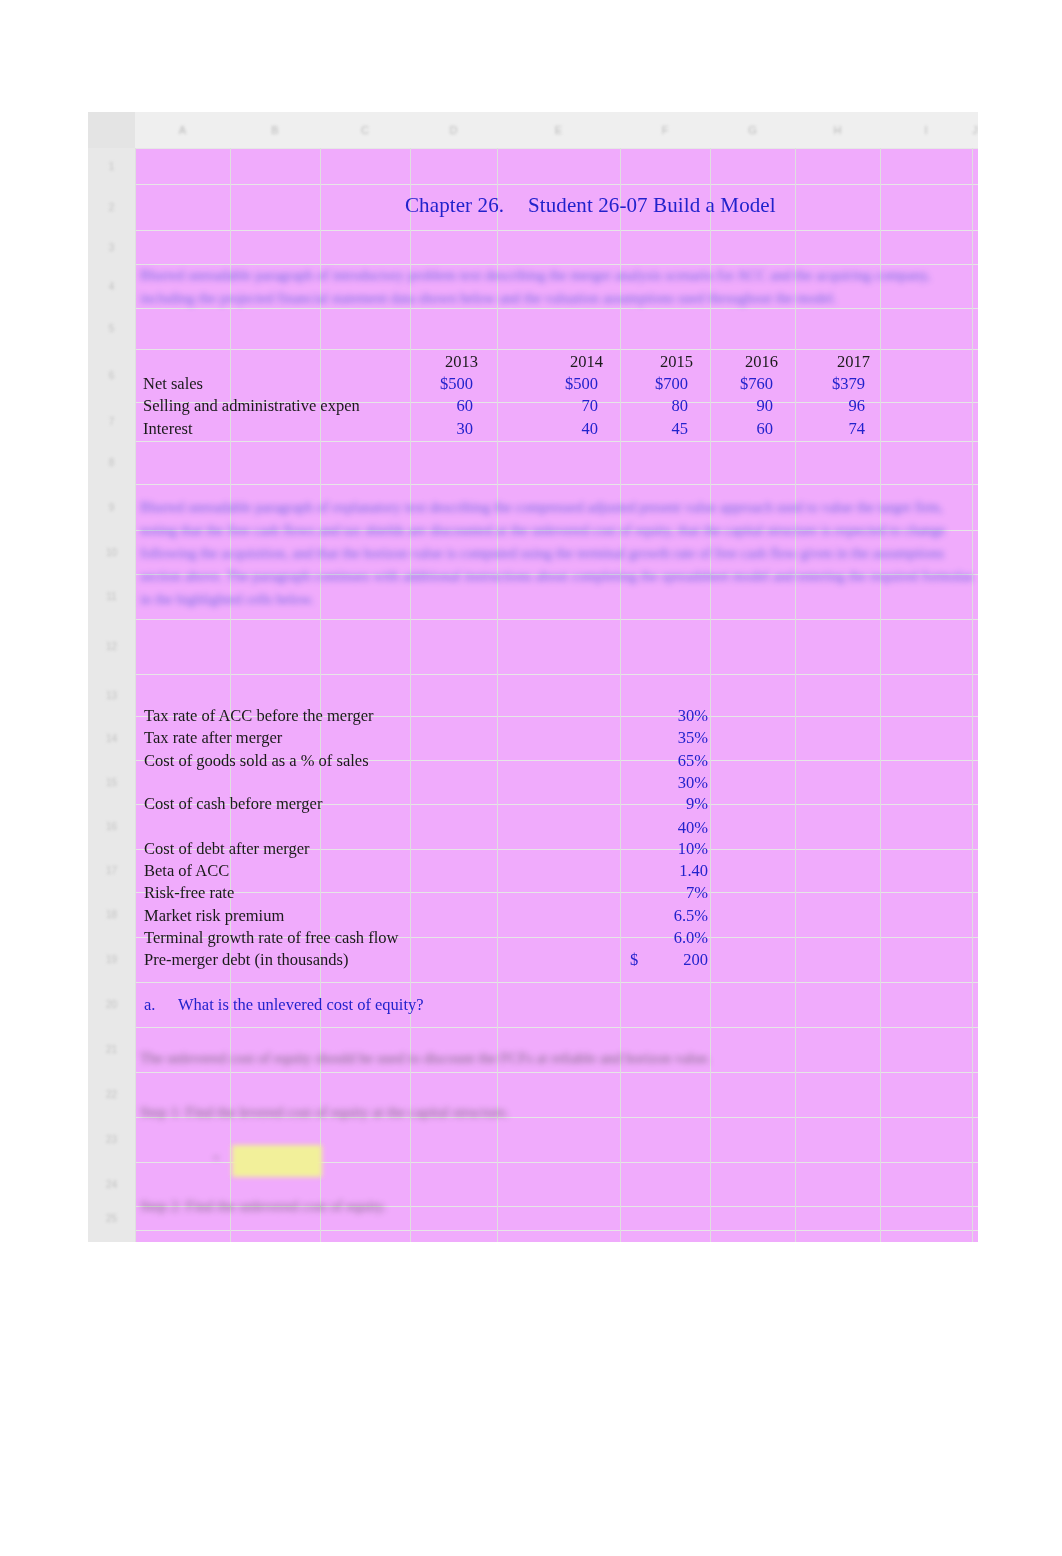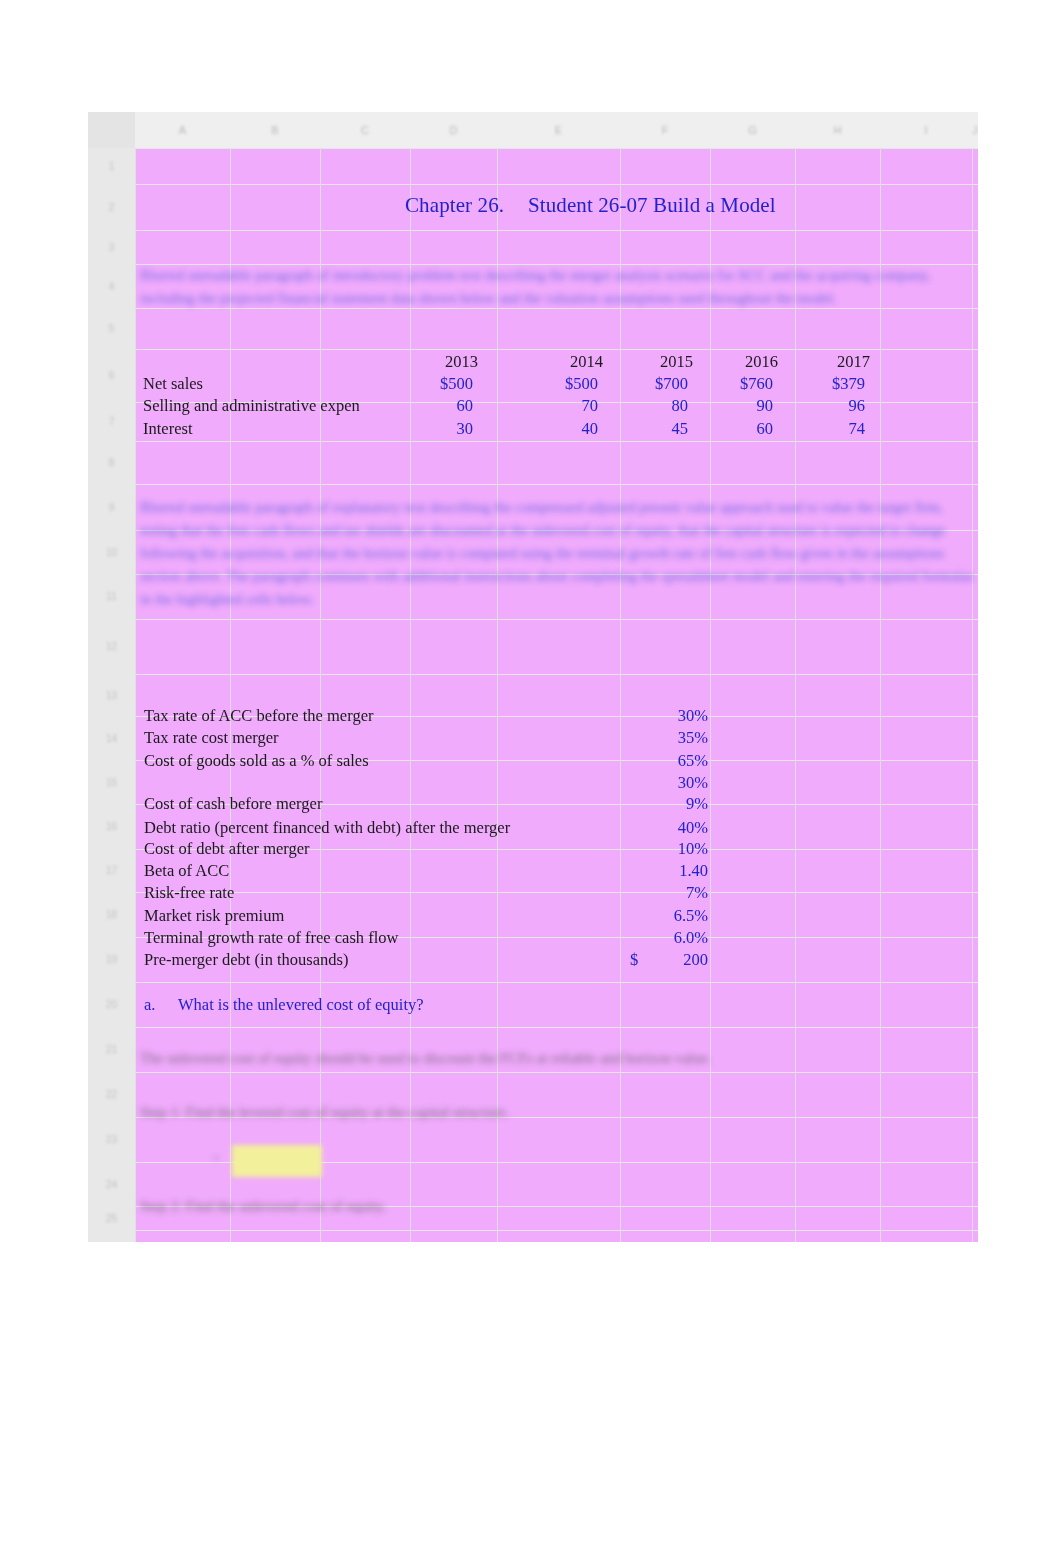--- a/index.html
+++ b/index.html
@@ -175,32 +175,31 @@
     <div class="txt body-txt blue r" style="left:450px;top:307px;width:60px">40</div>
     <div class="txt body-txt blue r" style="left:540px;top:307px;width:60px">45</div>
     <div class="txt body-txt blue r" style="left:625px;top:307px;width:60px">60</div>
     <div class="txt body-txt blue r" style="left:717px;top:307px;width:60px">74</div>
 
     <div class="txt blur-blue" style="left:52px;top:384px;width:838px;">Blurred unreadable paragraph of explanatory text describing the compressed adjusted present value approach used to value the target firm, noting that the free cash flows and tax shields are discounted at the unlevered cost of equity, that the capital structure is expected to change following the acquisition, and that the horizon value is computed using the terminal growth rate of free cash flow given in the assumptions section above. The paragraph continues with additional instructions about completing the spreadsheet model and entering the required formulas in the highlighted cells below.</div>
 
     <div class="txt body-txt blk" style="left:56px;top:594px">Tax rate of ACC before the merger</div>
     <div class="txt body-txt blue r" style="left:560px;top:594px;width:60px">30%</div>
 
-    <div class="txt body-txt blk" style="left:56px;top:616px">Tax rate cost merger</div>
+    <div class="txt body-txt blk" style="left:56px;top:616px">Tax rate after merger</div>
     <div class="txt body-txt blue r" style="left:560px;top:616px;width:60px">35%</div>
 
     <div class="txt body-txt blk" style="left:56px;top:639px">Cost of goods sold as a % of sales</div>
     <div class="txt body-txt blue r" style="left:560px;top:639px;width:60px">65%</div>
 
     <div class="txt body-txt blue r" style="left:560px;top:661px;width:60px">30%</div>
 
     <div class="txt body-txt blk" style="left:56px;top:682px">Cost of cash before merger</div>
     <div class="txt body-txt blue r" style="left:560px;top:682px;width:60px">9%</div>
 
-    <div class="txt body-txt blk" style="left:56px;top:706px">Debt ratio (percent financed with debt) after the merger</div>
     <div class="txt body-txt blue r" style="left:560px;top:706px;width:60px">40%</div>
 
     <div class="txt body-txt blk" style="left:56px;top:727px">Cost of debt after merger</div>
     <div class="txt body-txt blue r" style="left:560px;top:727px;width:60px">10%</div>
 
     <div class="txt body-txt blk" style="left:56px;top:749px">Beta of ACC</div>
     <div class="txt body-txt blue r" style="left:560px;top:749px;width:60px">1.40</div>
 
     <div class="txt body-txt blk" style="left:56px;top:771px">Risk-free rate</div>
     <div class="txt body-txt blue r" style="left:560px;top:771px;width:60px">7%</div>

